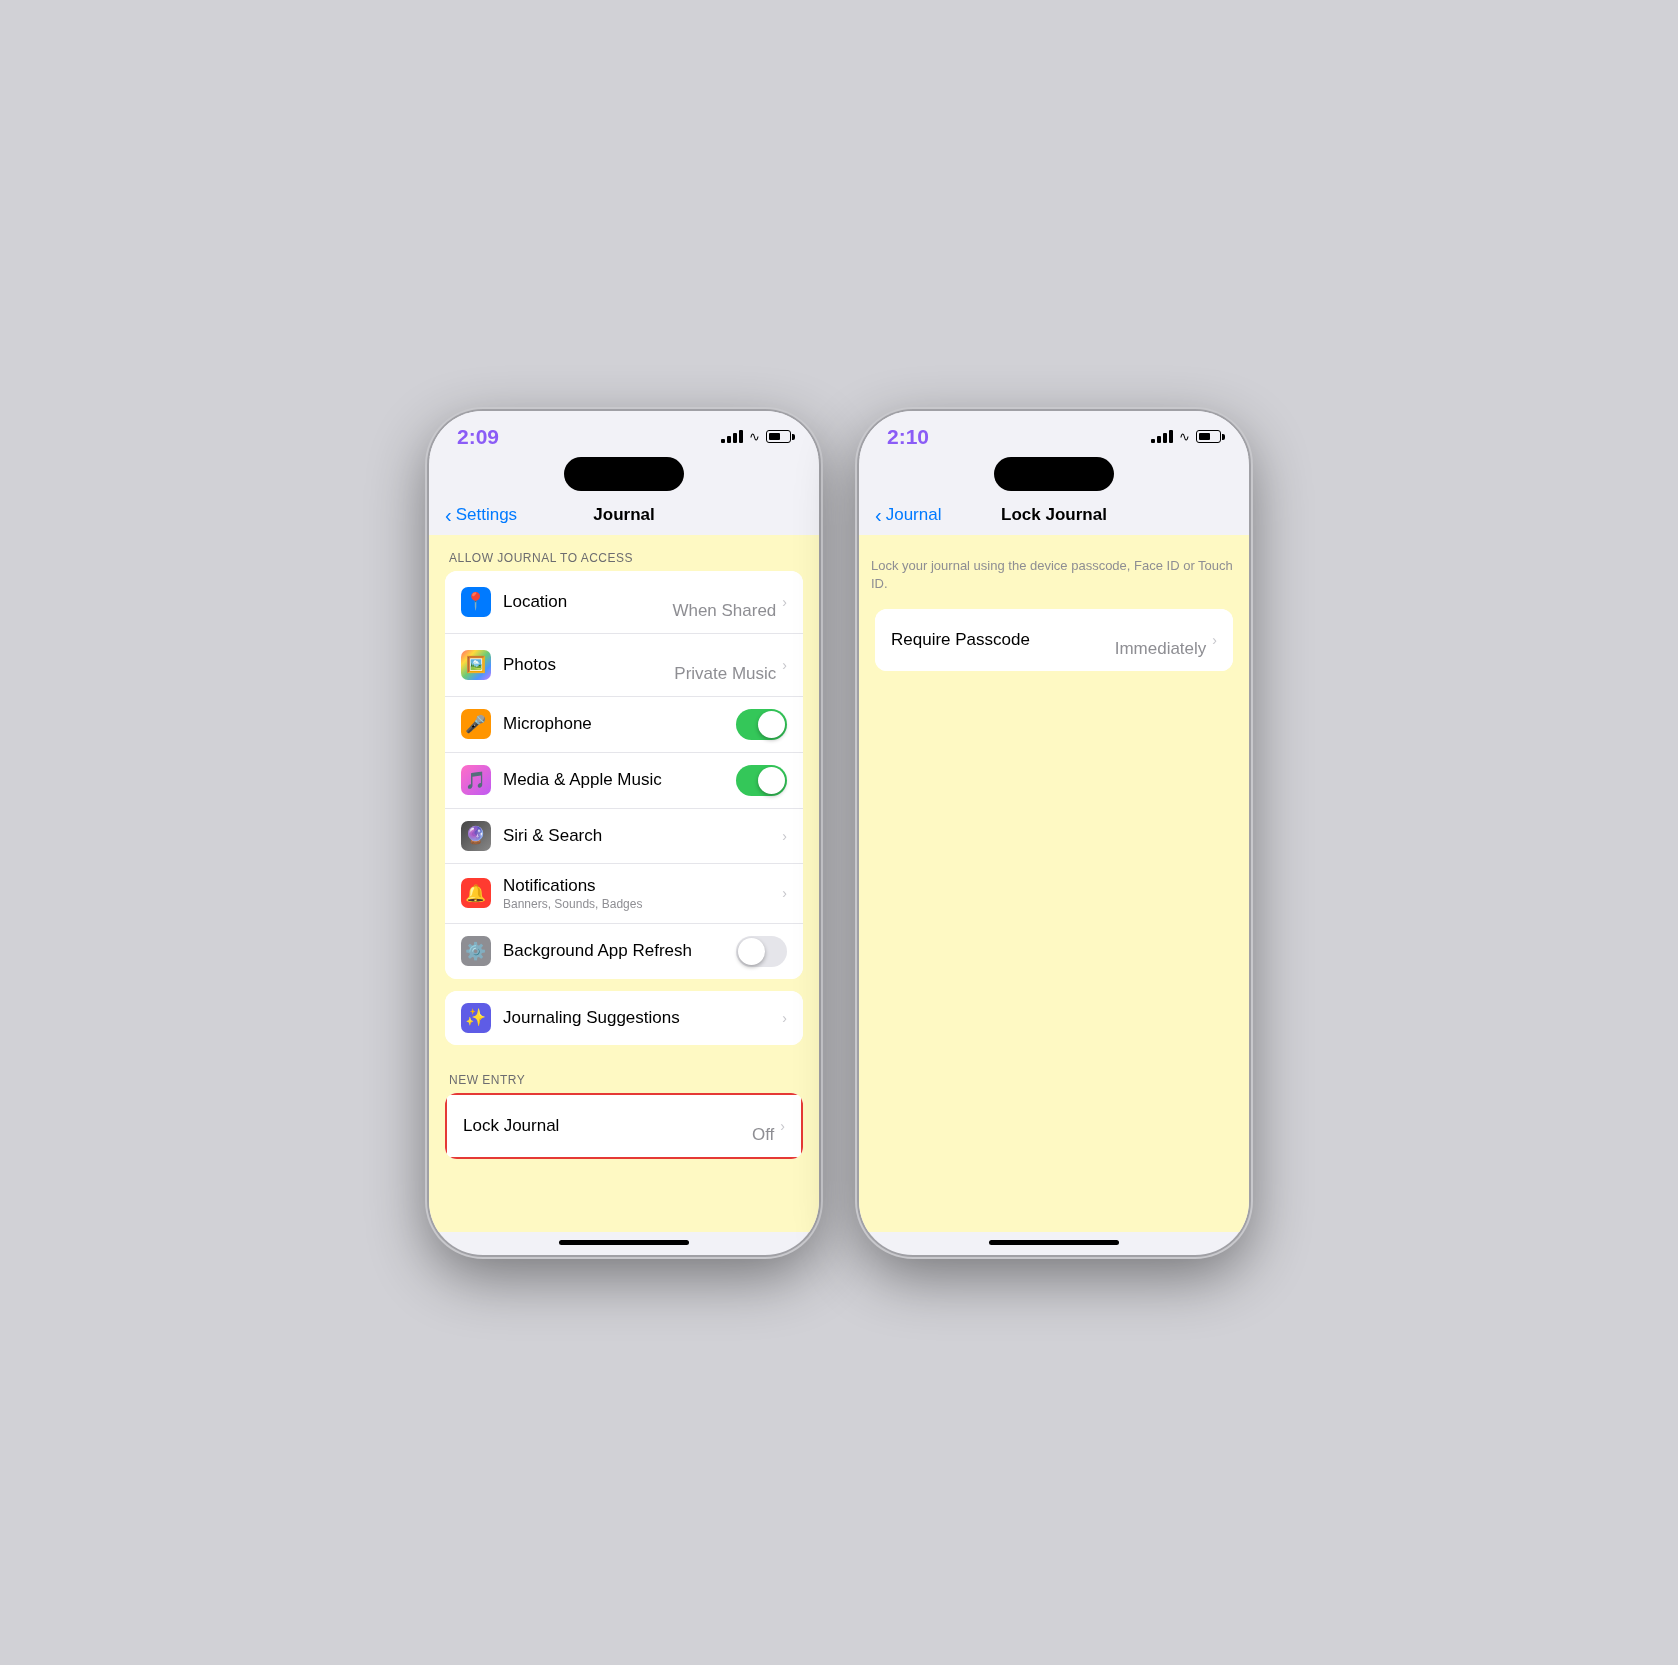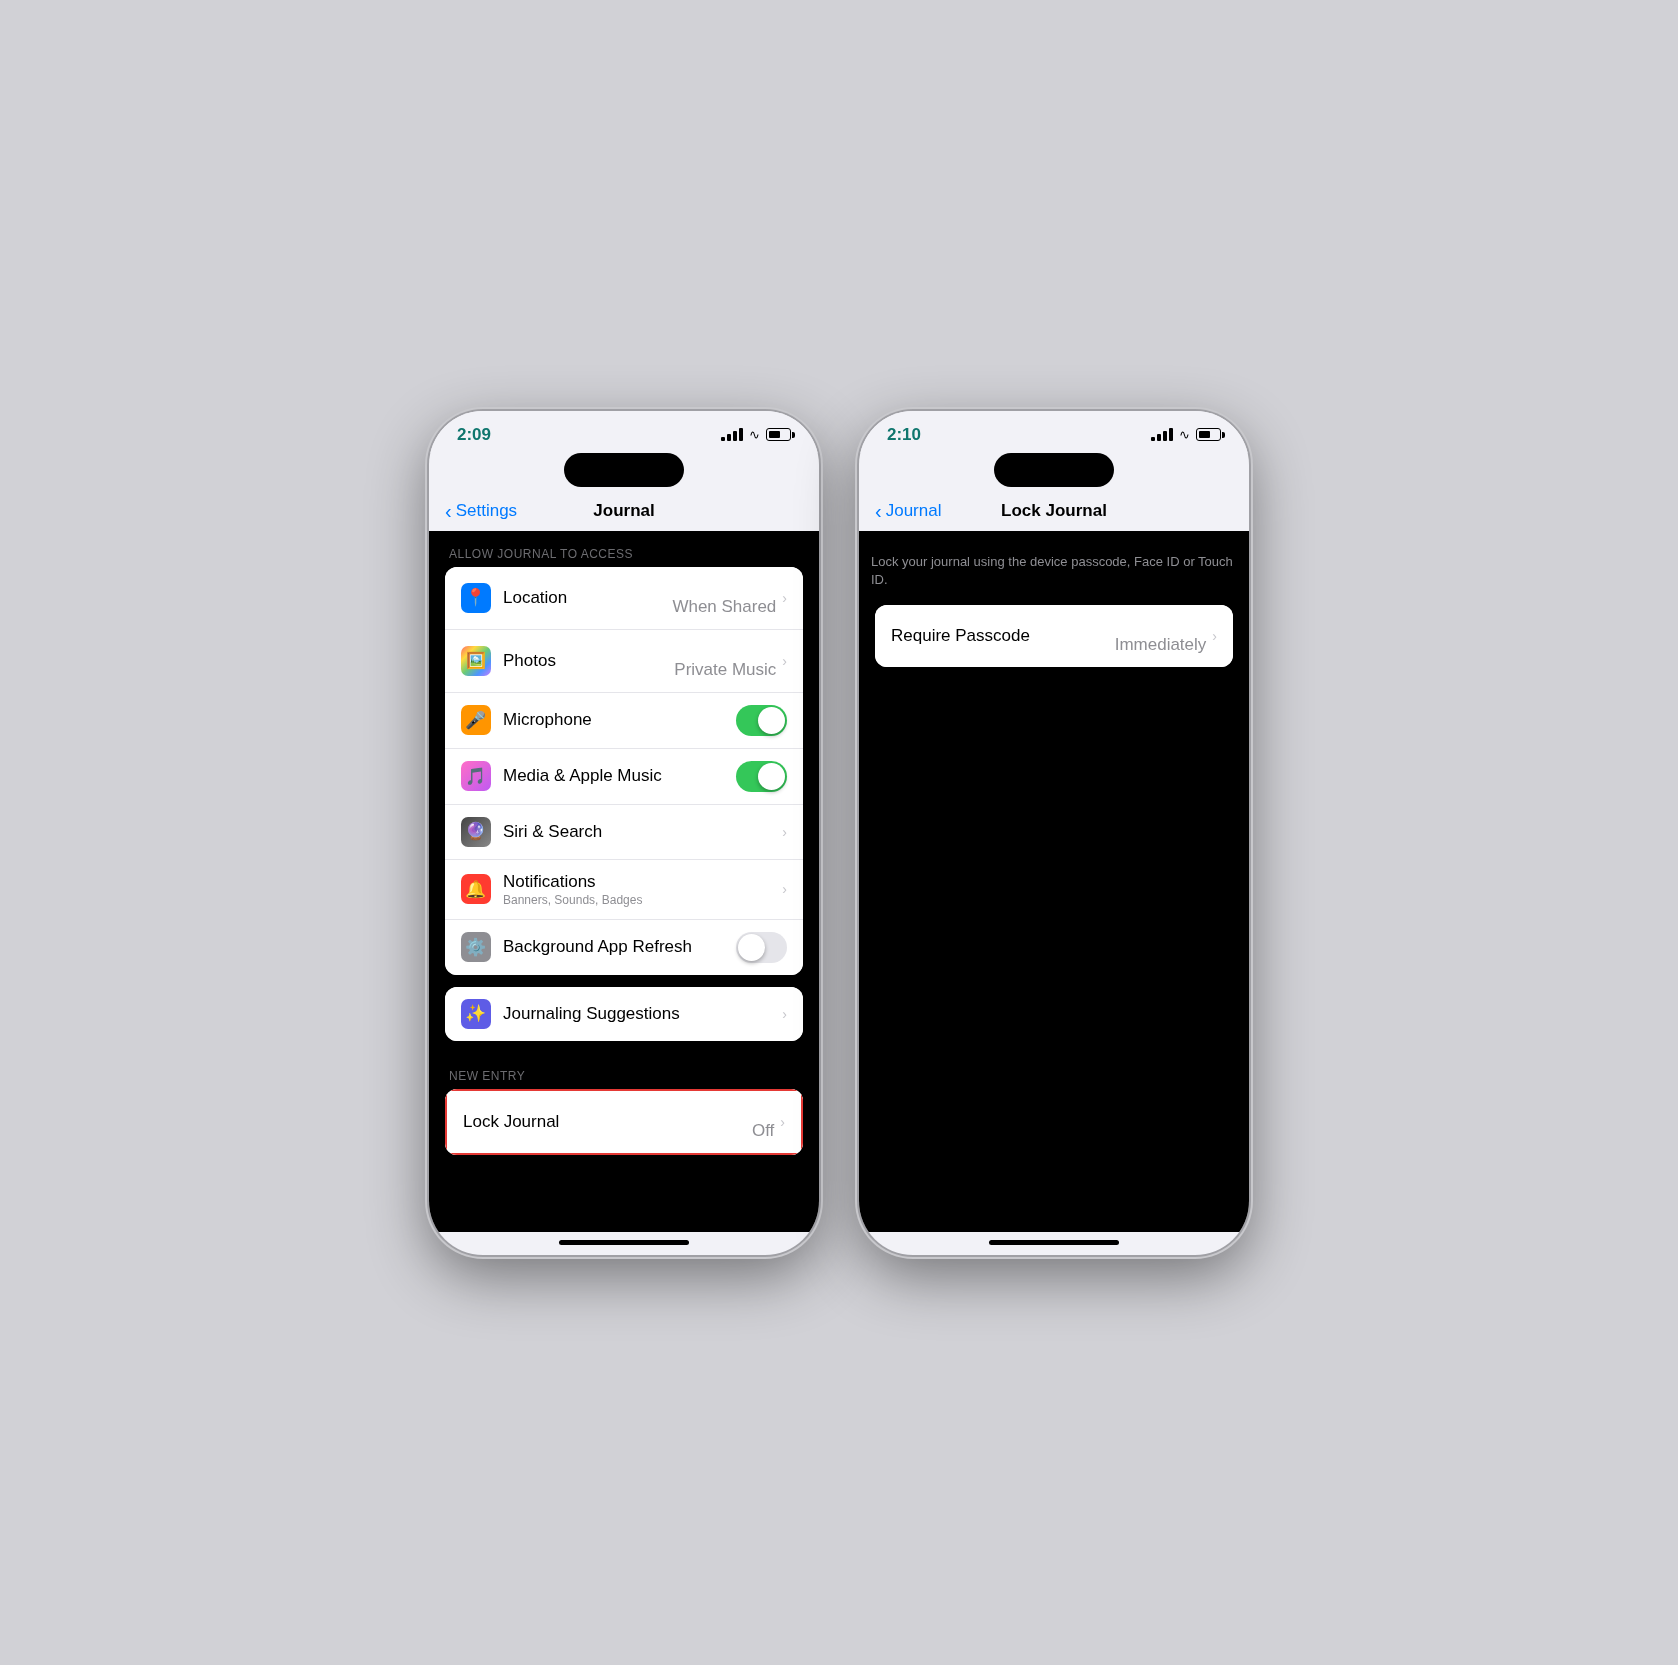--- a/index.html
+++ b/index.html
@@ -33,23 +33,23 @@
     
     .status-bar {
       display: flex;
       justify-content: space-between;
       align-items: center;
       padding: 14px 28px 8px;
       background: #f2f2f7;
       flex-shrink: 0;
     }
     .status-time {
-      font-size: 17px;
+      font-size: 21px;
       font-weight: 600;
-      color: #0f766e;
+      color: #8b5cf6;
     }
     .status-icons {
       display: flex;
       align-items: center;
       gap: 6px;
     }
     .signal-bars {
       display: flex;
       align-items: flex-end;
       gap: 2px;
@@ -130,21 +130,21 @@
       font-size: 17px;
       font-weight: 600;
       color: #000;
       text-align: center;
     }
 
     
     .content {
       flex: 1;
       overflow-y: auto;
-      background: #000000;
+      background: #fef9c3;
     }
     .content::-webkit-scrollbar { display: none; }
 
     
     .section-header {
       font-size: 12px;
       font-weight: 400;
       color: #6c6c70;
       text-transform: uppercase;
       letter-spacing: 0.5px;

